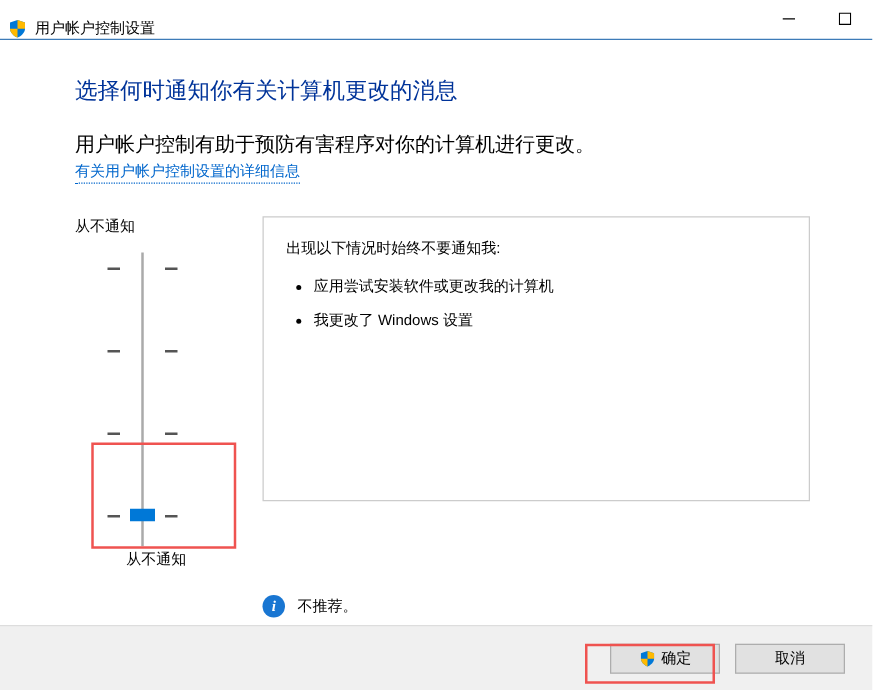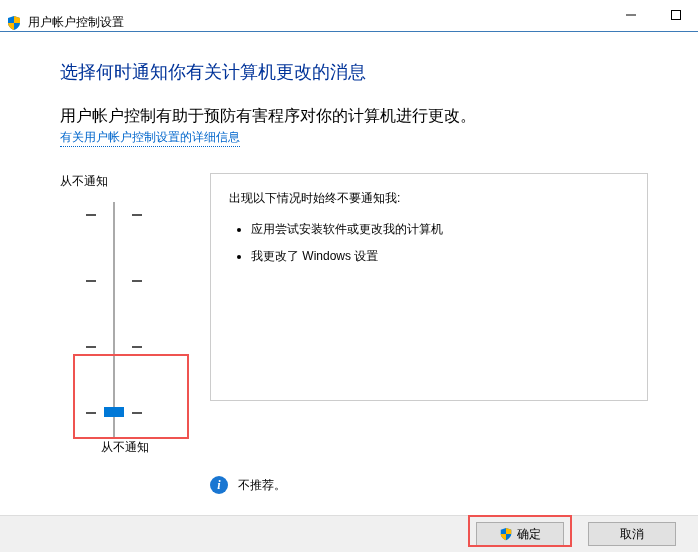--- a/index.html
+++ b/index.html
@@ -166,28 +166,28 @@
       font-weight: bold;
       font-family: Georgia, serif;
       font-style: italic;
       margin-right: 10px;
     }
     .bottom-bar {
       position: absolute;
       bottom: 0;
       left: 0;
       right: 0;
-      height: 37px;
+      height: 52px;
       background: #f0f0f0;
       border-top: 1px solid #ddd;
       display: flex;
       align-items: center;
       justify-content: flex-end;
       padding-right: 22px;
-      gap: 24px;
+      gap: 12px;
     }
     .btn {
       min-width: 88px;
       height: 24px;
       background: #e1e1e1;
       border: 1px solid #adadad;
       font-size: 12px;
       display: inline-flex;
       align-items: center;
       justify-content: center;

